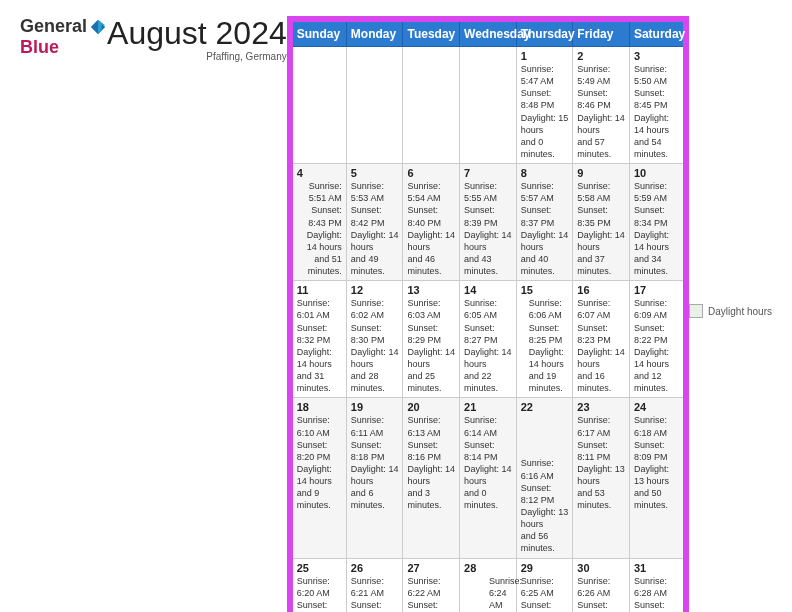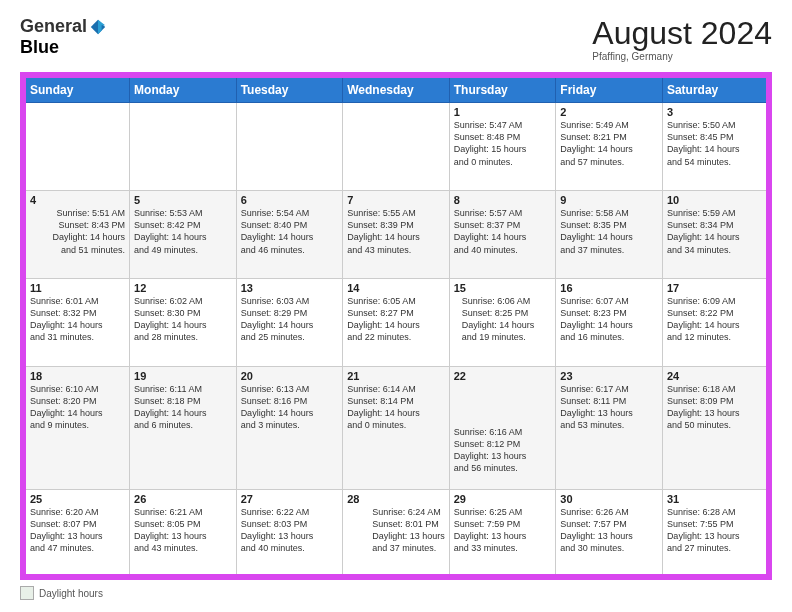--- a/index.html
+++ b/index.html
@@ -8,21 +8,20 @@
       background: #fff;
       width: 792px;
       height: 612px;
       overflow: hidden;
     }
     .page {
       width: 792px;
       height: 612px;
       padding: 16px 20px 12px 20px;
       display: flex;
-      flex-direction: column;
     }
     .header {
       display: flex;
       justify-content: space-between;
       align-items: flex-start;
       margin-bottom: 10px;
     }
     .logo {
       display: flex;
       flex-direction: column;
@@ -31,29 +30,29 @@
     .logo-text {
       display: flex;
       align-items: center;
       font-size: 18px;
       font-weight: bold;
     }
     .logo-general {
       color: #333;
     }
     .logo-blue {
-      color: #000000;
+      color: #be185d;
     }
     .logo-icon {
       width: 18px;
       height: 18px;
       margin-left: 2px;
     }
     .title-section {
-      text-align: left;
+      text-align: right;
     }
     .month-year {
       font-size: 32px;
       font-weight: normal;
       color: #222;
       line-height: 1.1;
     }
     .location {
       font-size: 10px;
       color: #555;
@@ -161,21 +160,21 @@
           <td>
             <span class="day-number">1</span>
             <div class="day-info" style="white-space: pre-line;">Sunrise: 5:47 AM
 Sunset: 8:48 PM
 Daylight: 15 hours
 and 0 minutes.</div>
           </td>
           <td>
             <span class="day-number">2</span>
             <div class="day-info" style="white-space: pre-line;">Sunrise: 5:49 AM
-Sunset: 8:21 PM
+Sunset: 8:46 PM
 Daylight: 14 hours
 and 57 minutes.</div>
           </td>
           <td>
             <span class="day-number">3</span>
             <div class="day-info" style="white-space: pre-line;">Sunrise: 5:50 AM
 Sunset: 8:45 PM
 Daylight: 14 hours
 and 54 minutes.</div>
           </td>

